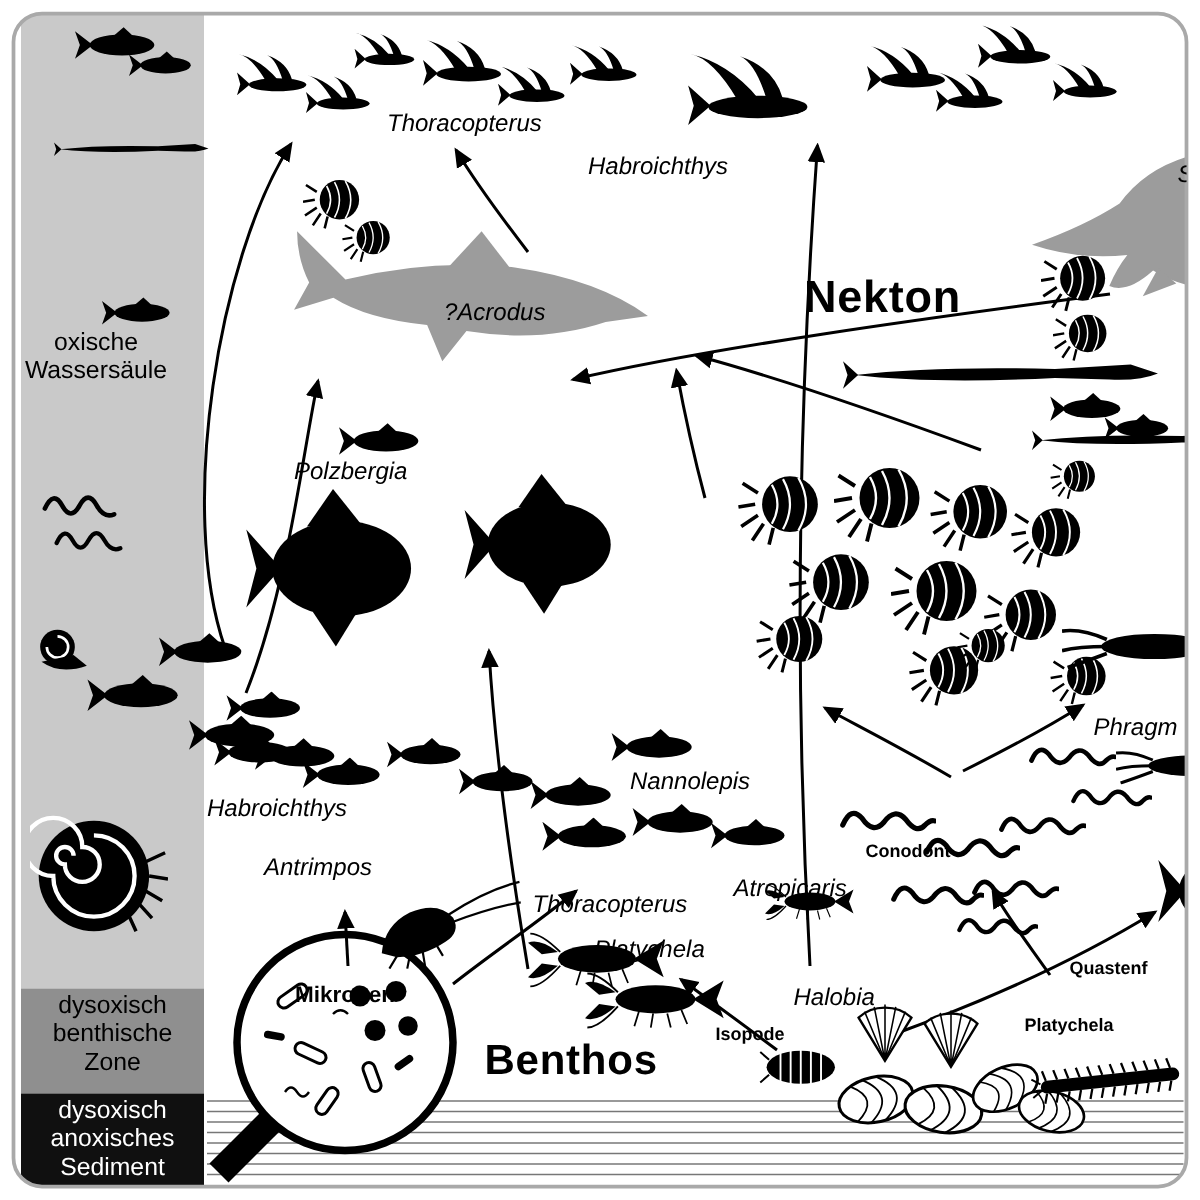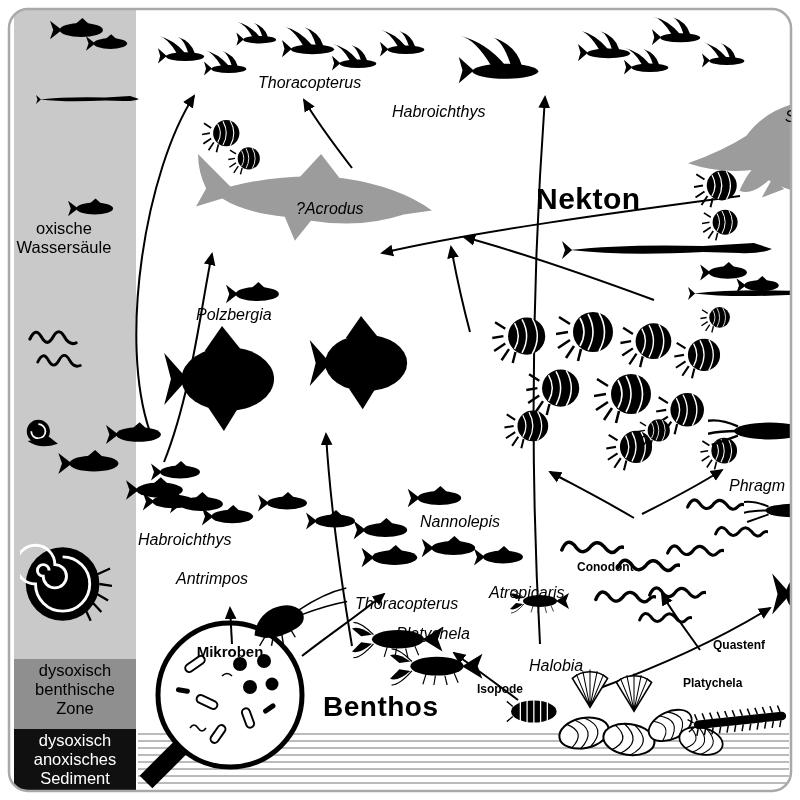--- a/index.html
+++ b/index.html
@@ -8,21 +8,21 @@
   svg.art{position:absolute;left:0;top:0;}
   .labels{position:absolute;left:9px;top:9px;width:782px;height:782px;
           overflow:hidden;border-radius:19px;pointer-events:none;}
   .lbl{position:absolute;color:#000;white-space:pre-line;line-height:1.16;}
   .zone{font-size:16.5px;font-weight:normal;text-align:center;}
   .zone.inv{color:#fff;}
   .taxon{font-size:16px;font-weight:normal;font-style:italic;white-space:nowrap;}
   .plain{font-size:12px;font-weight:bold;white-space:nowrap;}
   .big{font-size:30px;font-weight:bold;white-space:nowrap;letter-spacing:.5px;}
   .big2{font-size:28px;font-weight:bold;white-space:nowrap;letter-spacing:.5px;}
-  .mik{font-size:15px;font-weight:bold;text-align:center;}
+  .mik{font-size:15px;font-weight:bold;text-align:center;margin-top:12px;}
 </style>
 </head>
 <body>
 
 <div class="stage">
 
 <svg class="art" width="800" height="800" viewBox="0 0 800 800">
   <defs>
     <clipPath id="frame">
           <rect x="9" y="9" width="782" height="782" rx="19"></rect>

